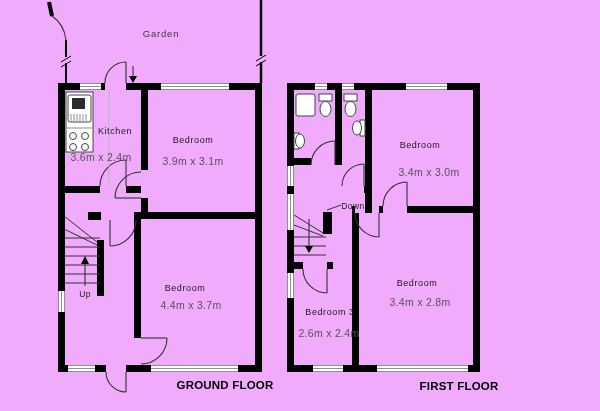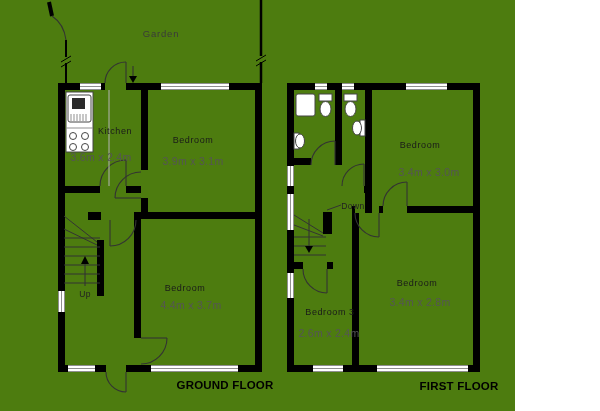--- a/index.html
+++ b/index.html
@@ -1,16 +1,16 @@
 <!DOCTYPE html>
 <html><head>
 <meta charset="utf-8">
 <style>
   html,body{margin:0;padding:0;background:#ffffff;}
-  .canvas{position:relative;width:515px;height:411px;background:#4d7c0f;overflow:hidden;
+  .canvas{position:relative;width:600px;height:411px;background:#f0abfc;overflow:hidden;
           font-family:"Liberation Sans", sans-serif;}
   svg text{font-family:"Liberation Sans", sans-serif;text-anchor:middle;}
   .room{font-size:9px;fill:#1a1a1a;letter-spacing:.6px;}
   .dim{font-size:10.5px;fill:#555555;letter-spacing:.3px;}
   .floor-title{font-size:11.5px;font-weight:bold;fill:#000000;letter-spacing:.2px;}
   .small-lbl{font-size:8.5px;fill:#222222;letter-spacing:.4px;}
   .garden-lbl{font-size:9.5px;fill:#3a3a3a;letter-spacing:.8px;}
   .wall{fill:#000000;stroke:none;}
   .win{fill:#ffffff;}
   .winline{stroke:#8f8f8f;stroke-width:1;}

